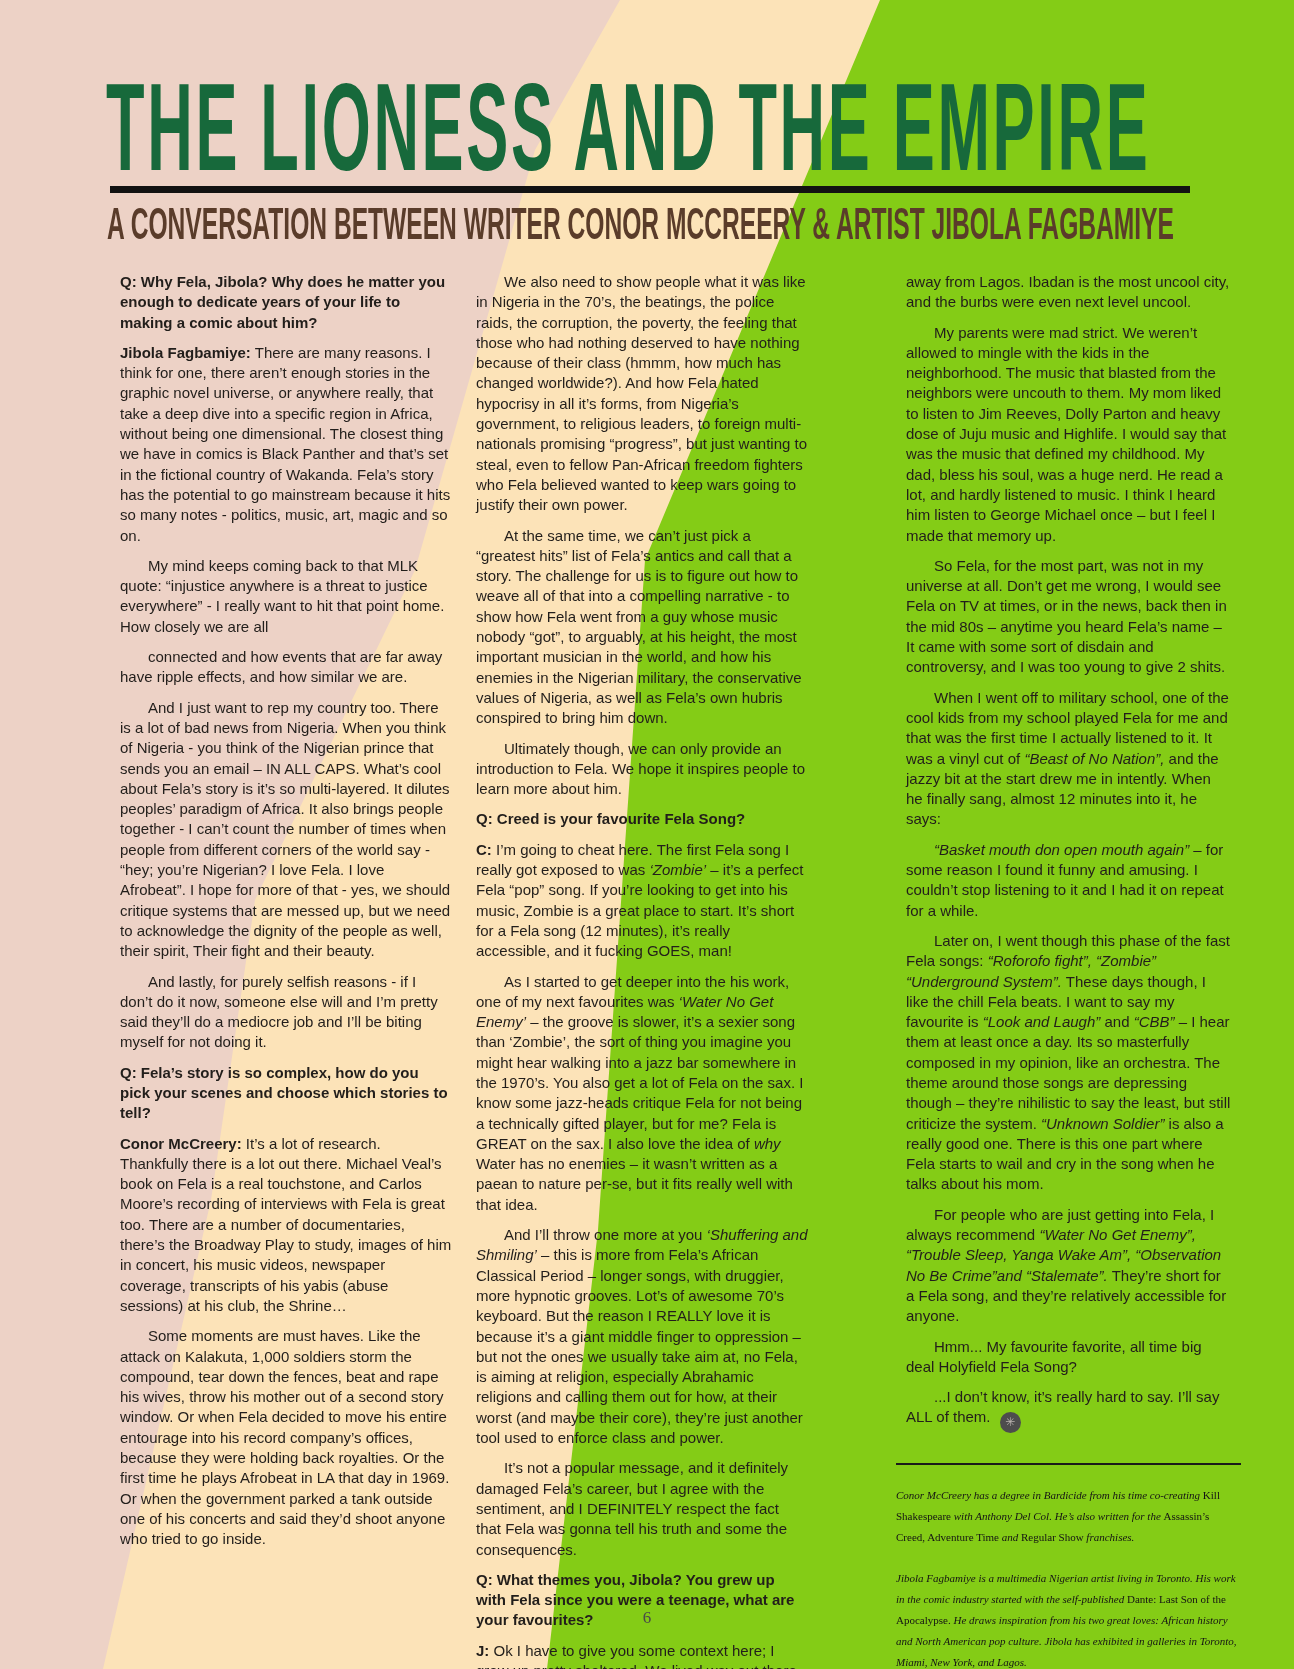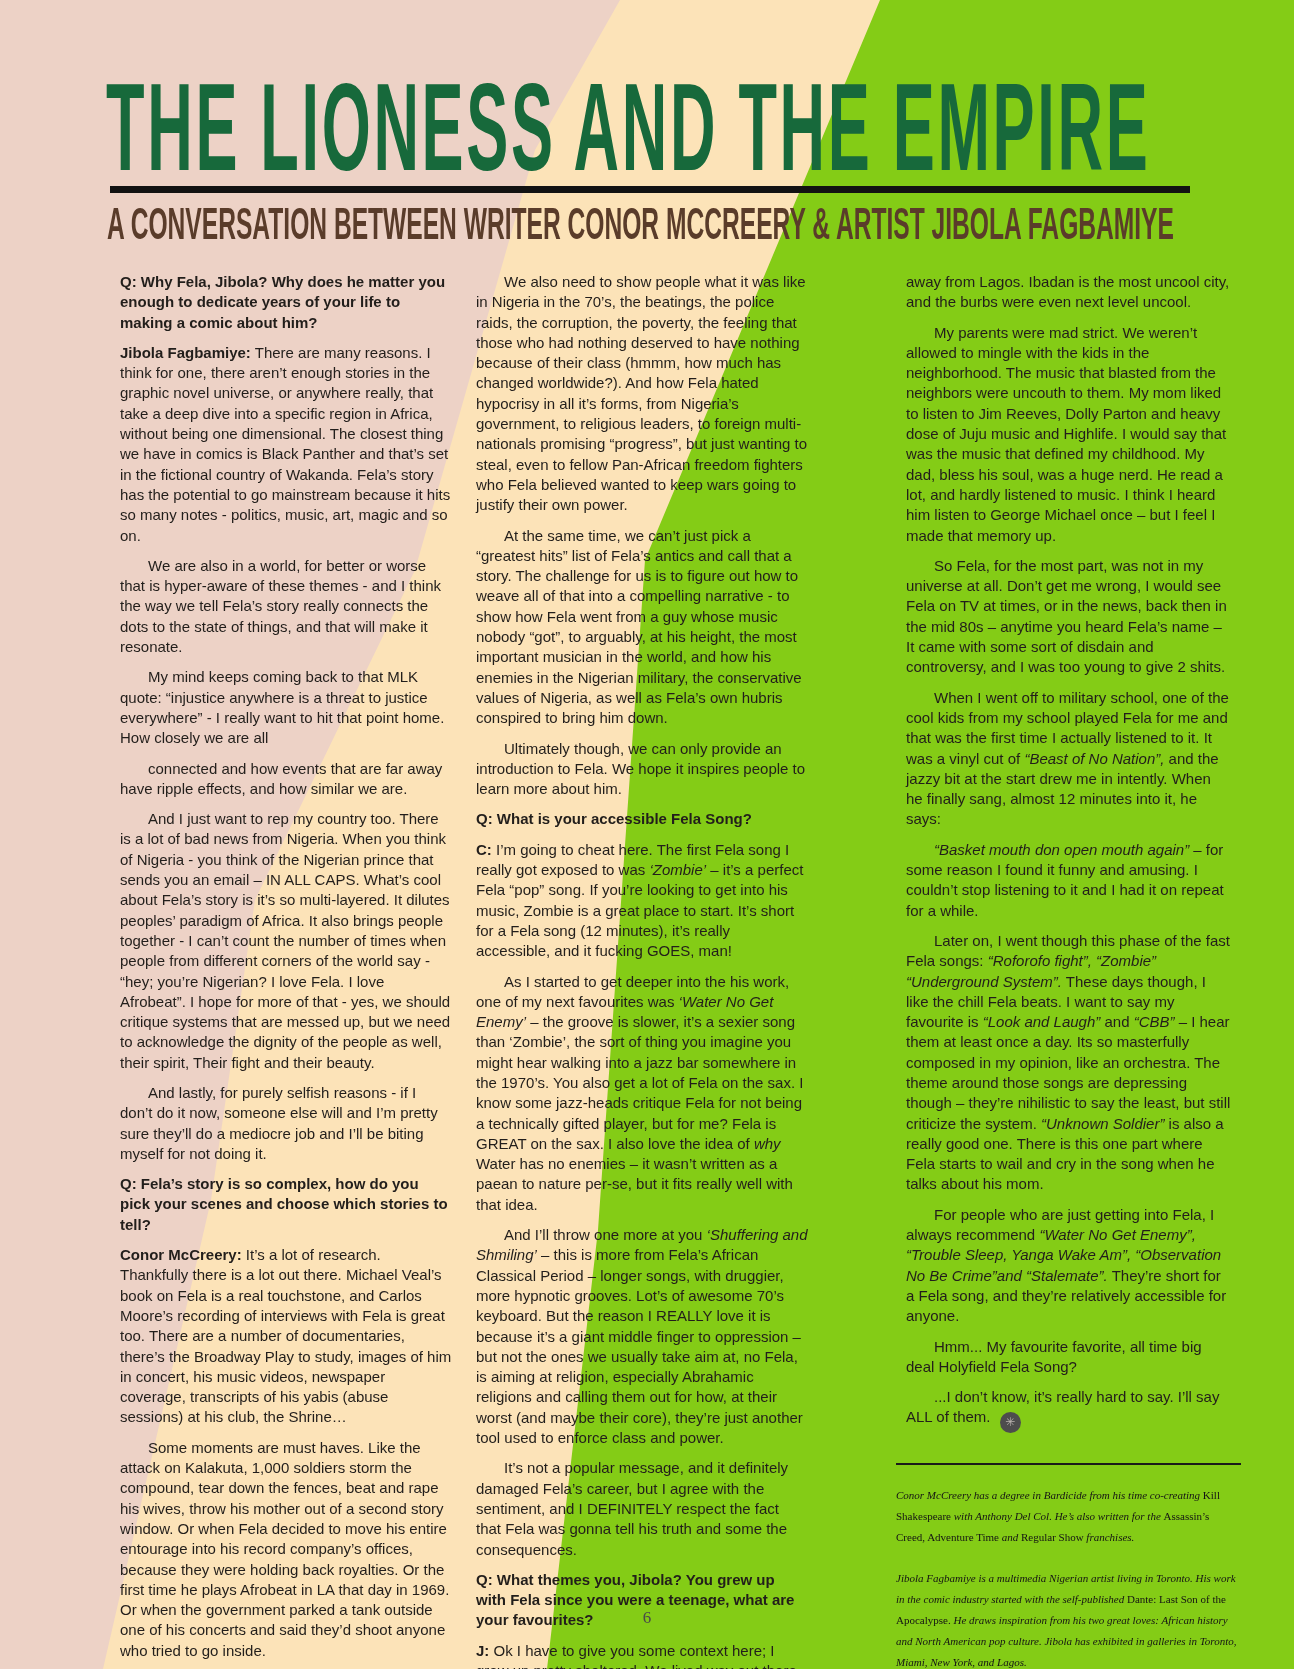--- a/index.html
+++ b/index.html
@@ -65,34 +65,33 @@
     <polygon class="poly-pink" points="0,0 620,0 535,150 415,570 255,900 211,1200 103,1669 0,1669"></polygon>
   </svg>
 
   <div class="title">THE LIONESS AND THE EMPIRE</div>
   <div class="rule"></div>
   <div class="subtitle">A CONVERSATION BETWEEN WRITER CONOR MCCREERY &amp; ARTIST JIBOLA FAGBAMIYE</div>
 
   <div class="col" id="col1">
       <p class="para q">Q: Why Fela, Jibola? Why does he matter you enough to dedicate years of your life to making a comic about him?</p>
       <p class="para"><strong>Jibola Fagbamiye:</strong> There are many reasons. I think for one, there aren’t enough stories in the graphic novel universe, or anywhere really, that take a deep dive into a specific region in Africa, without being one dimensional. The closest thing we have in comics is Black Panther and that’s set in the fictional country of Wakanda. Fela’s story has the potential to go mainstream because it hits so many notes - politics, music, art, magic and so on.</p>
-      <p class="para ind">We are also in a world, for better or worse that is hyper-aware of these themes - and I think the way we tell Fela’s story really connects the dots to the state of things, and that will make it resonate.</p>
       <p class="para ind">My mind keeps coming back to that MLK quote: “injustice anywhere is a threat to justice everywhere” - I really want to hit that point home. How closely we are all</p>
       <p class="para ind">connected and how events that are far away have ripple effects, and how similar we are.</p>
       <p class="para ind">And I just want to rep my country too. There is a lot of bad news from Nigeria. When you think of Nigeria - you think of the Nigerian prince that sends you an email – IN ALL CAPS. What’s cool about Fela’s story is it’s so multi-layered. It dilutes peoples’ paradigm of Africa. It also brings people together - I can’t count the number of times when people from different corners of the world say - “hey; you’re Nigerian? I love Fela. I love Afrobeat”. I hope for more of that - yes, we should critique systems that are messed up, but we need to acknowledge the dignity of the people as well, their spirit, Their fight and their beauty.</p>
-      <p class="para ind">And lastly, for purely selfish reasons - if I don’t do it now, someone else will and I’m pretty sure they’ll do a mediocre job and I’ll be biting myself for not doing it.</p>
+      <p class="para ind">And lastly, for purely selfish reasons - if I don’t do it now, someone else will and I’m pretty said they’ll do a mediocre job and I’ll be biting myself for not doing it.</p>
       <p class="para q">Q: Fela’s story is so complex, how do you pick your scenes and choose which stories to tell?</p>
       <p class="para"><strong>Conor McCreery:</strong> It’s a lot of research. Thankfully there is a lot out there. Michael Veal’s book on Fela is a real touchstone, and Carlos Moore’s recording of interviews with Fela is great too. There are a number of documentaries, there’s the Broadway Play to study, images of him in concert, his music videos, newspaper coverage, transcripts of his yabis (abuse sessions) at his club, the Shrine…</p>
       <p class="para ind">Some moments are must haves. Like the attack on Kalakuta, 1,000 soldiers storm the compound, tear down the fences, beat and rape his wives, throw his mother out of a second story window. Or when Fela decided to move his entire entourage into his record company’s offices, because they were holding back royalties. Or the first time he plays Afrobeat in LA that day in 1969. Or when the government parked a tank outside one of his concerts and said they’d shoot anyone who tried to go inside.</p>
     </div>
   <div class="col" id="col2">
       <p class="para ind">We also need to show people what it was like in Nigeria in the 70’s, the beatings, the police raids, the corruption, the poverty, the feeling that those who had nothing deserved to have nothing because of their class (hmmm, how much has changed worldwide?). And how Fela hated hypocrisy in all it’s forms, from Nigeria’s government, to religious leaders, to foreign multi-nationals promising “progress”, but just wanting to steal, even to fellow Pan-African freedom fighters who Fela believed wanted to keep wars going to justify their own power.</p>
       <p class="para ind">At the same time, we can’t just pick a “greatest hits” list of Fela’s antics and call that a story. The challenge for us is to figure out how to weave all of that into a compelling narrative - to show how Fela went from a guy whose music nobody “got”, to arguably, at his height, the most important musician in the world, and how his enemies in the Nigerian military, the conservative values of Nigeria, as well as Fela’s own hubris conspired to bring him down.</p>
       <p class="para ind">Ultimately though, we can only provide an introduction to Fela. We hope it inspires people to learn more about him.</p>
-      <p class="para q">Q: What is your accessible Fela Song?</p>
+      <p class="para q">Q: Creed is your favourite Fela Song?</p>
       <p class="para"><strong>C:</strong> I’m going to cheat here. The first Fela song I really got exposed to was <em>‘Zombie’</em> – it’s a perfect Fela “pop” song. If you’re looking to get into his music, Zombie is a great place to start. It’s short for a Fela song (12 minutes), it’s really accessible, and it fucking GOES, man!</p>
       <p class="para ind">As I started to get deeper into the his work, one of my next favourites was <em>‘Water No Get Enemy’</em> – the groove is slower, it’s a sexier song than ‘Zombie’, the sort of thing you imagine you might hear walking into a jazz bar somewhere in the 1970’s. You also get a lot of Fela on the sax. I know some jazz-heads critique Fela for not being a technically gifted player, but for me? Fela is GREAT on the sax. I also love the idea of <em>why</em> Water has no enemies – it wasn’t written as a paean to nature per-se, but it fits really well with that idea.</p>
       <p class="para ind">And I’ll throw one more at you <em>‘Shuffering and Shmiling’</em> – this is more from Fela’s African Classical Period – longer songs, with druggier, more hypnotic grooves. Lot’s of awesome 70’s keyboard. But the reason I REALLY love it is because it’s a giant middle finger to oppression – but not the ones we usually take aim at, no Fela, is aiming at religion, especially Abrahamic religions and calling them out for how, at their worst (and maybe their core), they’re just another tool used to enforce class and power.</p>
       <p class="para ind">It’s not a popular message, and it definitely damaged Fela’s career, but I agree with the sentiment, and I DEFINITELY respect the fact that Fela was gonna tell his truth and some the consequences.</p>
       <p class="para q">Q: What themes you, Jibola? You grew up with Fela since you were a teenage, what are your favourites?</p>
       <p class="para"><strong>J:</strong> Ok I have to give you some context here; I grew up pretty sheltered. We lived way out there at the suburbs of Ibadan – about 2 hours</p>
     </div>
   <div class="col" id="col3">
       <p class="para">away from Lagos. Ibadan is the most uncool city, and the burbs were even next level uncool.</p>
       <p class="para ind">My parents were mad strict. We weren’t allowed to mingle with the kids in the neighborhood. The music that blasted from the neighbors were uncouth to them. My mom liked to listen to Jim Reeves, Dolly Parton and heavy dose of Juju music and Highlife. I would say that was the music that defined my childhood. My dad, bless his soul, was a huge nerd. He read a lot, and hardly listened to music. I think I heard him listen to George Michael once – but I feel I made that memory up.</p>

